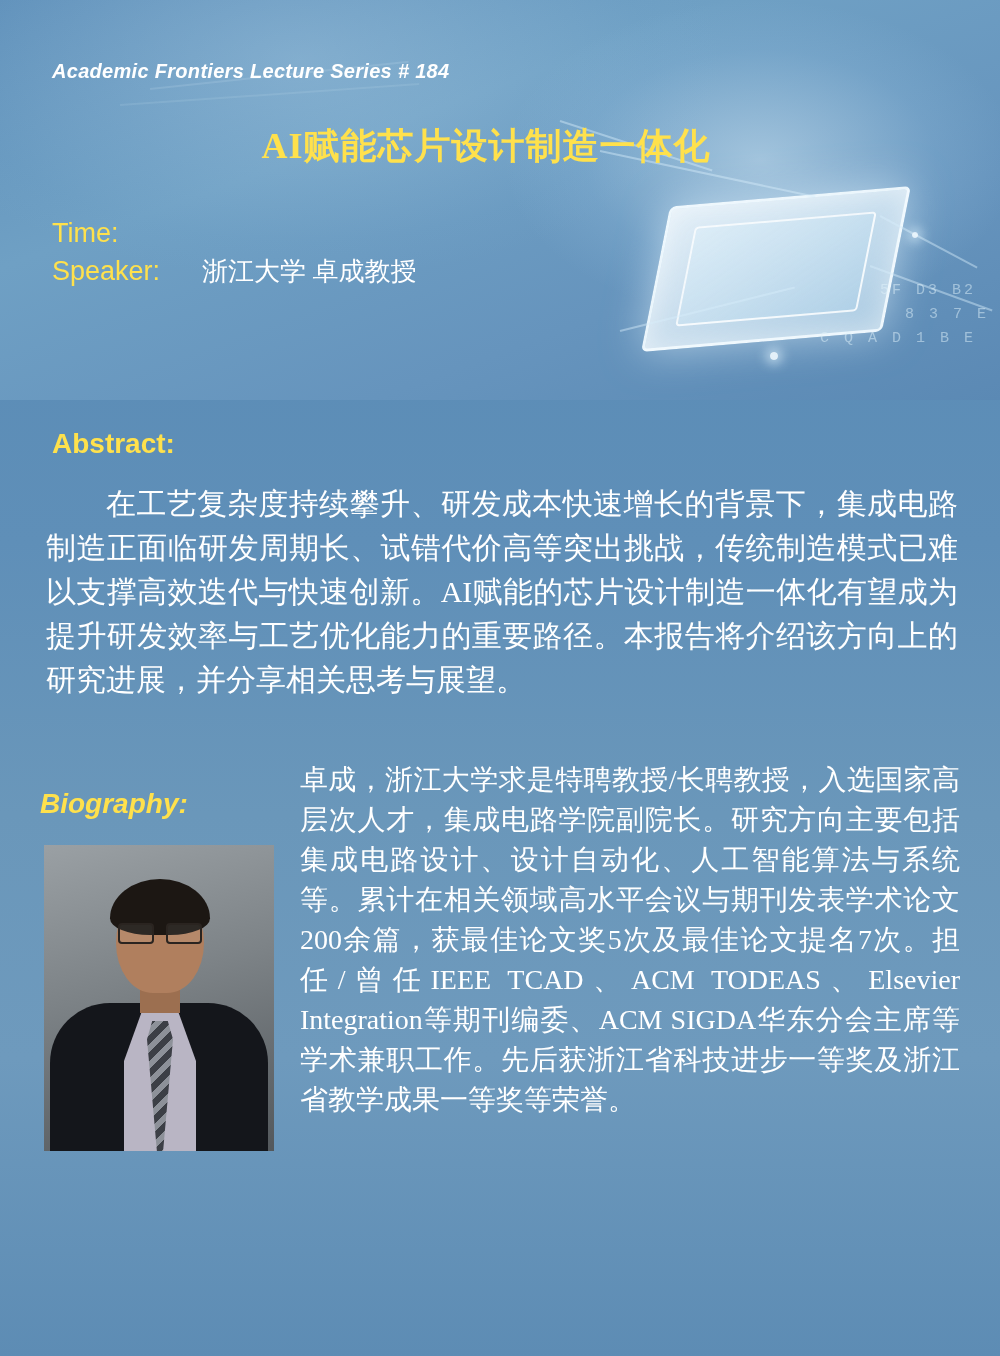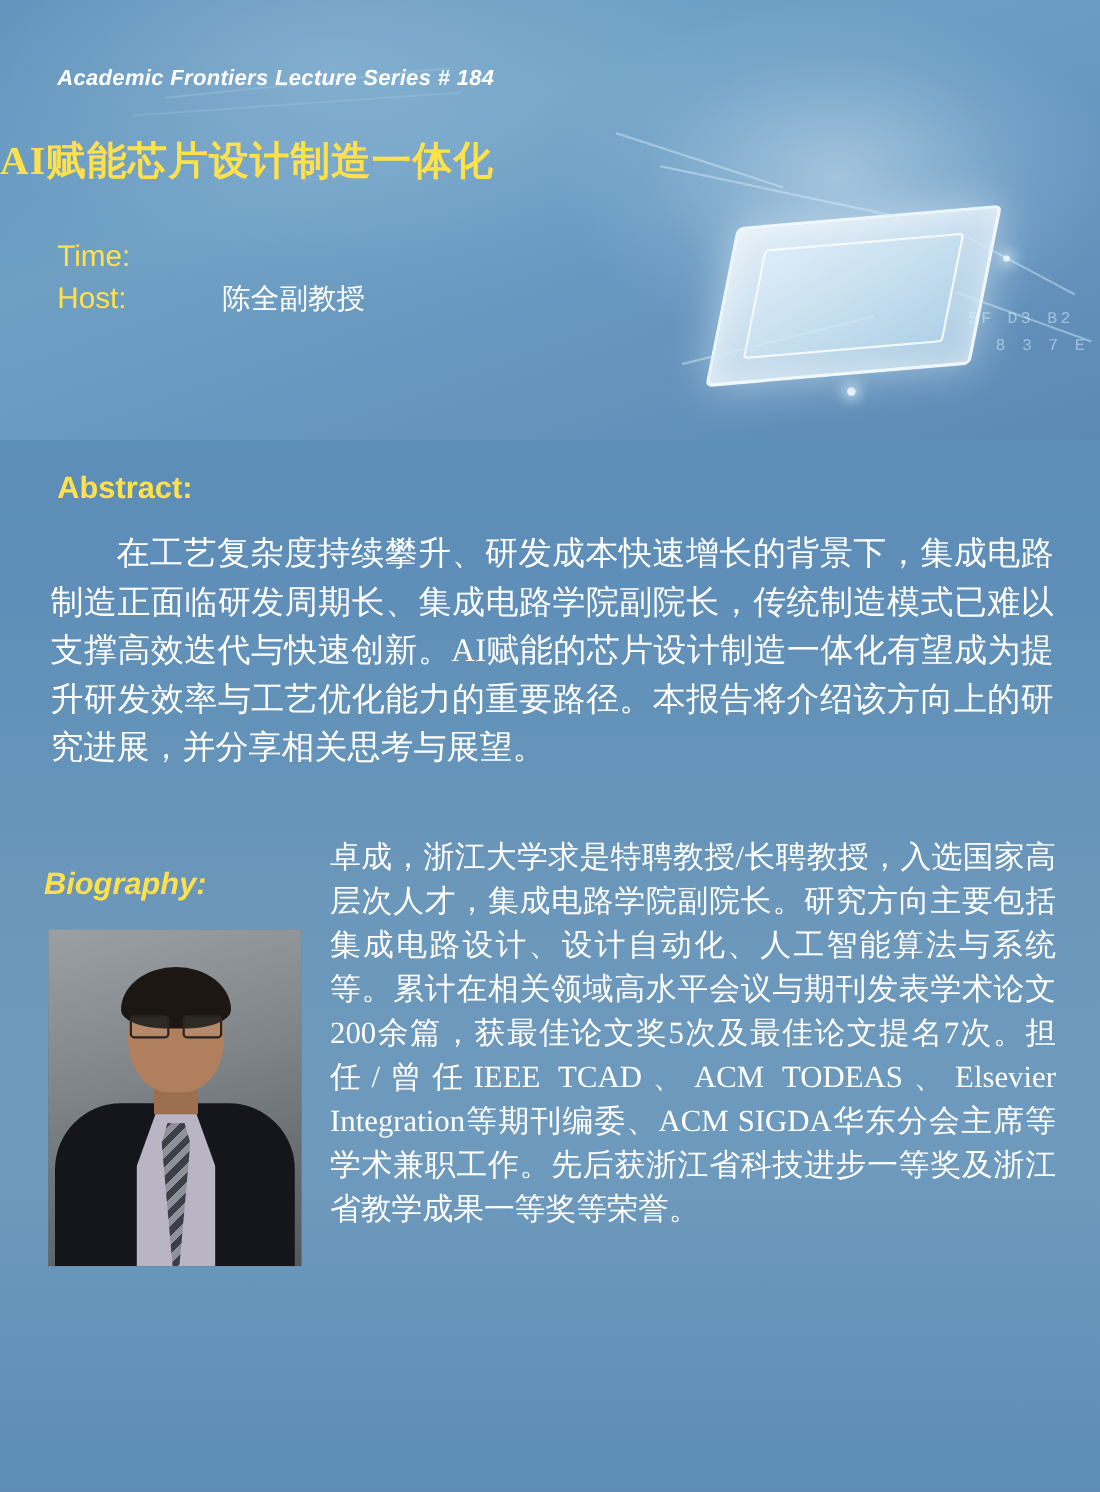--- a/index.html
+++ b/index.html
@@ -83,20 +83,21 @@
     font-style: italic;
     color: #ffffff;
     letter-spacing: 0.3px;
     margin-top: 28px;
   }
 
   .title {
     position: absolute;
     left: 0; top: 122px;
     width: 972px;
+    text-align: center;
     font-family: "Liberation Serif", serif;
     font-size: 36px;
     font-weight: bold;
     color: #ffe14c;
     letter-spacing: 1px;
   }
 
   .meta {
     position: absolute;
     left: 52px; top: 218px;
@@ -233,40 +234,41 @@
     <div class="trace" style="left:600px; top:150px; width:220px; transform:rotate(12deg);"></div>
     <div class="trace" style="left:880px; top:215px; width:110px; transform:rotate(28deg);"></div>
     <div class="trace" style="left:870px; top:265px; width:130px; transform:rotate(20deg);"></div>
     <div class="trace" style="left:620px; top:330px; width:180px; transform:rotate(-14deg);"></div>
     <div class="trace" style="left:150px; top:88px; width:260px; transform:rotate(-6deg); opacity:.35;"></div>
     <div class="trace" style="left:120px; top:104px; width:300px; transform:rotate(-4deg); opacity:.28;"></div>
     <div class="glow-dot" style="left:770px; top:352px;"></div>
     <div class="glow-dot" style="left:912px; top:232px; width:6px; height:6px;"></div>
     <div class="hexnum" style="left:880px; top:282px;">5F D3 B2</div>
     <div class="hexnum" style="left:905px; top:306px;font-family:Liberation Mono, monospace;">8 3 7 E</div>
+    <div class="hexnum" style="left:820px; top:330px;">C Q A D 1 B E</div>
   </div>
 
   <div class="content">
 
     <div class="series">Academic Frontiers Lecture Series # 184</div>
 
     <div class="title">AI赋能芯片设计制造一体化</div>
 
     <div class="meta">
       <div class="meta-row">
         <div class="meta-label">Time:</div>
       </div>
       <div class="meta-row">
-        <div class="meta-label">Host:</div>
-        <div class="meta-value">陈全副教授</div>
+        <div class="meta-label">Speaker:</div>
+        <div class="meta-value">浙江大学 卓成教授</div>
       </div>
     </div>
 
     <div class="section-head" id="abstract-head">Abstract:</div>
-    <div class="abstract-body">在工艺复杂度持续攀升、研发成本快速增长的背景下，集成电路制造正面临研发周期长、集成电路学院副院长，传统制造模式已难以支撑高效迭代与快速创新。AI赋能的芯片设计制造一体化有望成为提升研发效率与工艺优化能力的重要路径。本报告将介绍该方向上的研究进展，并分享相关思考与展望。</div>
+    <div class="abstract-body">在工艺复杂度持续攀升、研发成本快速增长的背景下，集成电路制造正面临研发周期长、试错代价高等突出挑战，传统制造模式已难以支撑高效迭代与快速创新。AI赋能的芯片设计制造一体化有望成为提升研发效率与工艺优化能力的重要路径。本报告将介绍该方向上的研究进展，并分享相关思考与展望。</div>
 
     <div class="section-head" id="bio-head">Biography:</div>
 
     <div class="photo">
       <div class="bg"></div>
       <div class="suit"></div>
       <div class="shirt"></div>
       <div class="tie"></div>
       <div class="neck"></div>
       <div class="head"></div>

